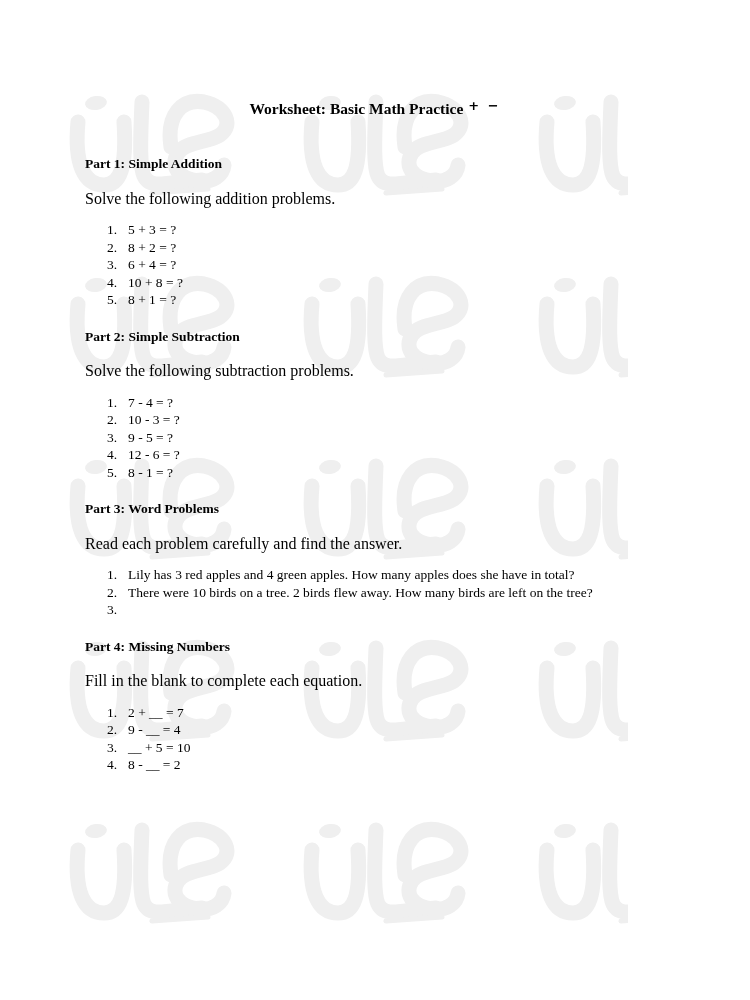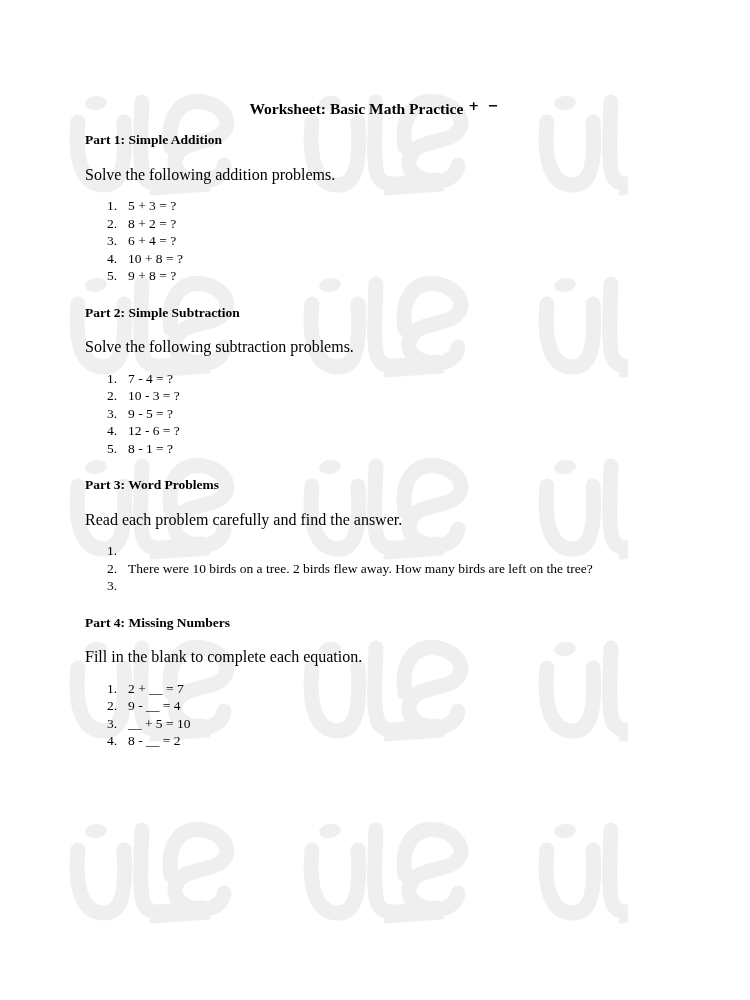--- a/index.html
+++ b/index.html
@@ -31,21 +31,21 @@
     transform:translateY(-4px);
     margin-left:5px;
     font-family:"DejaVu Sans", sans-serif;
     font-size:13px;
   }
   h2.part-heading {
     margin:19px 0 0 0;
     font-size:13.5px; line-height:17.5px;
     font-weight:bold;
   }
-  h2.first { margin-top:12px; }
+  h2.first { margin-top:36px; }
   p.part-intro {
     margin:17px 0 0 0;
     font-size:16px; line-height:17.5px;
   }
   ol.items {
     margin:14px 0 0 22px;
     padding:0; list-style:none;
   }
   li.item {
     display:flex;
@@ -189,21 +189,21 @@
     <span class="txt">6 + 4 = ?</span>
   </li>
 
   <li class="item">
     <span class="num">4.</span>
     <span class="txt">10 + 8 = ?</span>
   </li>
 
   <li class="item">
     <span class="num">5.</span>
-    <span class="txt">9 + 8 = ?</span>
+    <span class="txt">8 + 1 = ?</span>
   </li>
 </ol>
   </section>
 
   <section class="part">
     <h2 class="part-heading">Part 2: Simple Subtraction</h2>
     <p class="part-intro">Solve the following subtraction problems.</p>
     <ol class="items">
   <li class="item">
     <span class="num">1.</span>
@@ -231,20 +231,21 @@
   </li>
 </ol>
   </section>
 
   <section class="part">
     <h2 class="part-heading">Part 3: Word Problems</h2>
     <p class="part-intro">Read each problem carefully and find the answer.</p>
     <ol class="items">
   <li class="item">
     <span class="num">1.</span>
+    <span class="txt">Lily has 3 red apples and 4 green apples. How many apples does she have in total?</span>
   </li>
 
   <li class="item">
     <span class="num">2.</span>
     <span class="txt">There were 10 birds on a tree. 2 birds flew away. How many birds are left on the tree?</span>
   </li>
 
   <li class="item">
     <span class="num">3.</span>
   </li>

